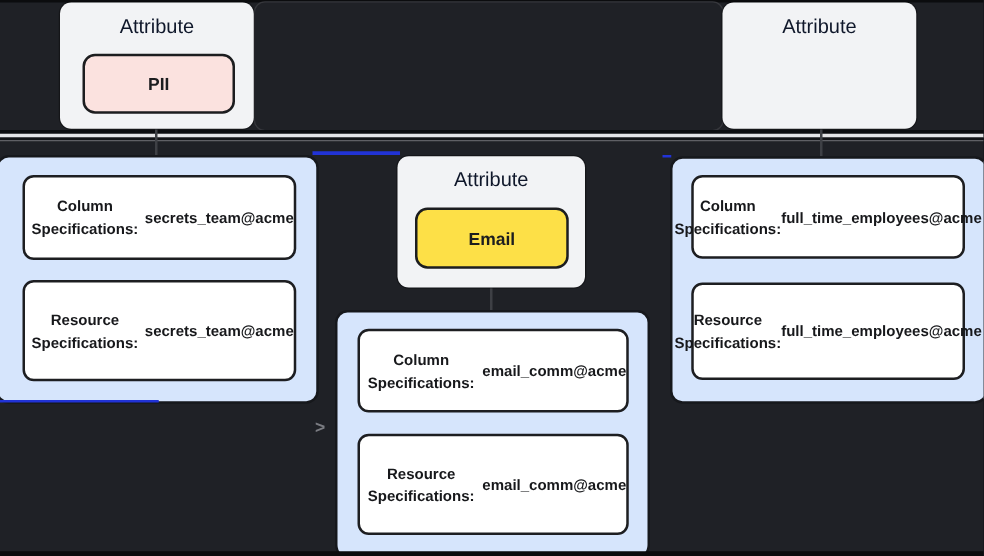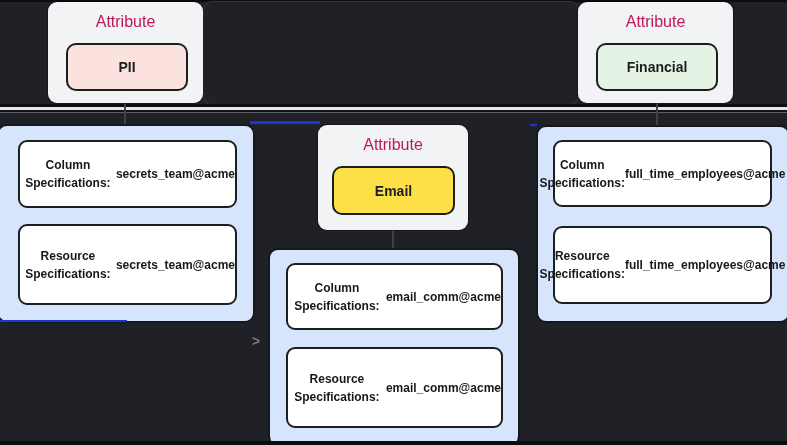--- a/index.html
+++ b/index.html
@@ -28,21 +28,21 @@
   .tick.t-email{left:392px;top:230px;height:18px;}
   .chevron{position:absolute;left:252px;top:334px;font-size:14px;line-height:14px;
     color:#7a7c82;z-index:4;font-weight:bold;}
   
   .attr-node{position:absolute;background:#f2f3f5;border-radius:9px;z-index:5;
     box-shadow:0 0 0 1px rgba(0,0,0,.35);}
   .node-pii{left:48px;top:2px;width:155px;height:101px;}
   .node-financial{left:578px;top:2px;width:155px;height:101px;}
   .node-email{left:318px;top:125px;width:150px;height:105px;}
   .attr-title{position:absolute;left:0;top:11px;width:100%;text-align:center;
-    font-size:16px;color:#be185d;}
+    font-size:16px;color:#0f172a;}
   .attr-pill{position:absolute;border:2px solid #1c1d1f;border-radius:10px;
     display:flex;align-items:center;justify-content:center;
     font-size:14px;font-weight:bold;color:#1c1d1f;text-align:right;}
   .node-pii .attr-pill{left:18px;top:41px;width:118px;height:44px;background:#fbe2df;}
   .node-financial .attr-pill{left:18px;top:41px;width:118px;height:44px;background:#e5f3e5;}
   .node-email .attr-pill{left:14px;top:41px;width:119px;height:45px;background:#fde047;}
   
   .spec-group{position:absolute;background:#d6e5fc;border:2px solid #16181c;border-radius:10px;z-index:5;}
   .group-left{left:-3px;top:124px;width:254px;height:195px;}
   .group-middle{left:268px;top:248px;width:248px;height:196px;border-bottom-left-radius:12px;border-bottom-right-radius:12px;}
@@ -87,23 +87,20 @@
 
   <div class="attr-node node-email">
     <div class="attr-title">Attribute</div>
     <div class="attr-pill">
       <span>Email</span>
     </div>
   </div>
 
   <div class="attr-node node-financial">
     <div class="attr-title">Attribute</div>
-    <div class="attr-pill">
-      <span>Financial</span>
-    </div>
   </div>
 
   <div class="spec-group group-left">
     <div class="spec-card card-column">
       <div class="spec-line">Column Specifications:</div>
       <div class="spec-line">secrets_team@acme</div>
 
     </div>
     <div class="spec-card card-resource">
       <div class="spec-line">Resource Specifications:</div>

